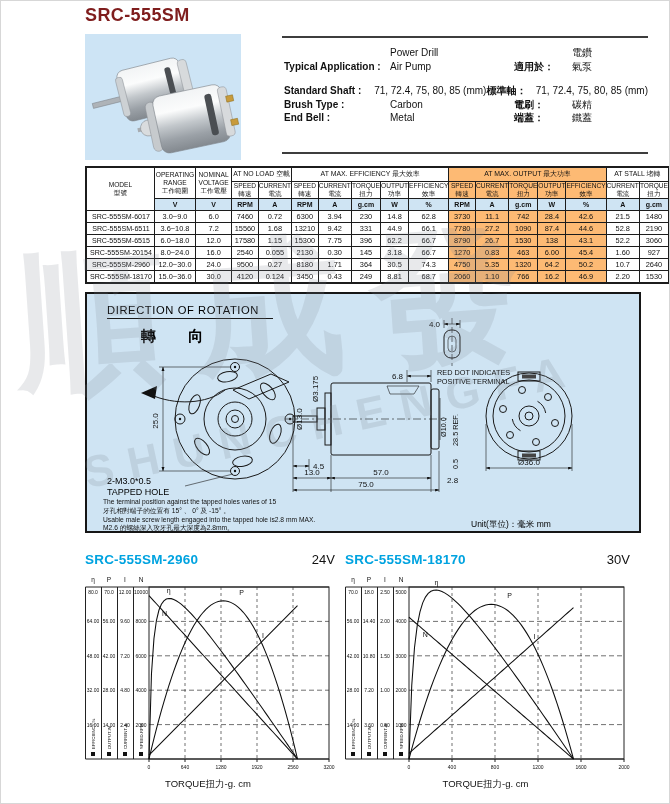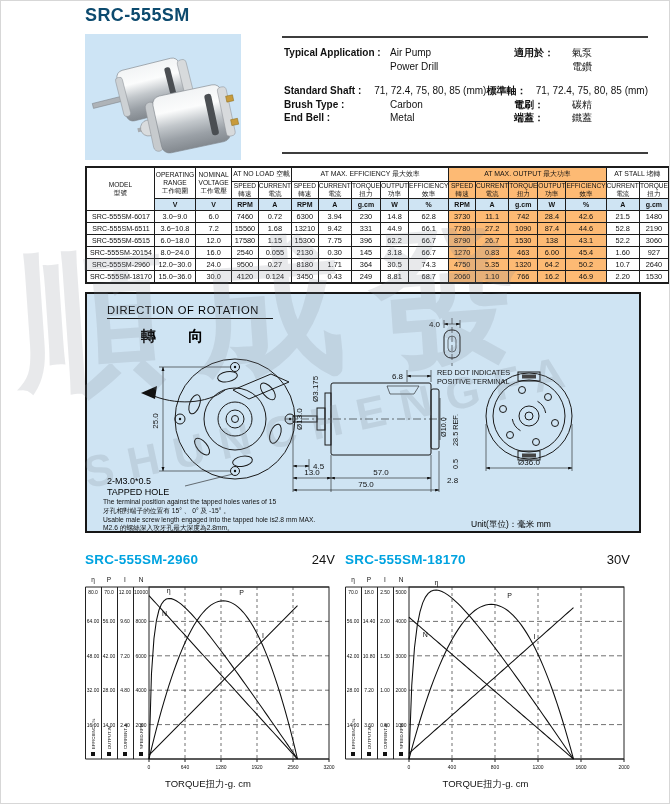--- a/index.html
+++ b/index.html
@@ -1,20 +1,20 @@
 <!DOCTYPE html>
 <html><head>
 <meta charset="utf-8">
 <style>
   html,body{margin:0;padding:0}
   body{width:670px;height:804px;position:relative;background:#fff;color:#111;
        font-family:"Liberation Sans",sans-serif;overflow:hidden}
   .edge{position:absolute;inset:0;border:1px solid #d7d7d7;pointer-events:none;z-index:40}
   .doc-title{position:absolute;left:85px;top:5px;font-size:18px;font-weight:bold;
-             color:#0c4a6e;letter-spacing:.4px}
+             color:#7f1d1d;letter-spacing:.4px}
   .photo{position:absolute;left:85px;top:34px;width:156px;height:126px}
   .info-panel{position:absolute;left:282px;top:36px;width:366px;height:118px;box-sizing:border-box;
               border-top:2px solid #3d3d3d;border-bottom:2px solid #3d3d3d;padding:8px 0 0 2px}
   .info-row{display:flex;font-size:10px;line-height:13.5px;white-space:nowrap}
   .lbl-en{width:106px;font-weight:bold}
   .val-en{width:124px}
   .lbl-cn{width:58px;font-weight:bold}
   .val-cn{flex:1}
   .info-gap{height:11px}
 
@@ -94,30 +94,30 @@
       <rect x="78" y="22" width="7" height="42" rx="3" fill="#4a4e52"></rect>
       <rect x="92" y="18" width="9" height="50" rx="4" fill="#d7dadc" stroke="#8b9095" stroke-width=".5"></rect>
       <rect x="99" y="28" width="7" height="6" fill="#c89b3c" stroke="#8a6d20" stroke-width=".5"></rect>
       <rect x="99" y="52" width="7" height="6" fill="#c89b3c" stroke="#8a6d20" stroke-width=".5"></rect>
     </g>
   </svg>
 </div>
 
 <div class="info-panel">
   <div class="info-row">
+    <span class="lbl-en"></span>
+    <span class="val-en">Power Drill</span>
+    <span class="lbl-cn"></span>
+    <span class="val-cn">電鑽</span>
+  </div>
+  <div class="info-row">
     <span class="lbl-en">Typical Application :</span>
     <span class="val-en">Air Pump</span>
     <span class="lbl-cn">適用於：</span>
     <span class="val-cn">氣泵</span>
-  </div>
-  <div class="info-row">
-    <span class="lbl-en"></span>
-    <span class="val-en">Power Drill</span>
-    <span class="lbl-cn"></span>
-    <span class="val-cn">電鑽</span>
   </div>
   <div class="info-gap"></div>
   <div class="info-row">
     <span class="lbl-en">Standard Shaft :</span>
     <span class="val-en">71, 72.4, 75, 80, 85 (mm)</span>
     <span class="lbl-cn">標準軸：</span>
     <span class="val-cn">71, 72.4, 75, 80, 85 (mm)</span>
   </div>
   <div class="info-row">
     <span class="lbl-en">Brush Type :</span>

